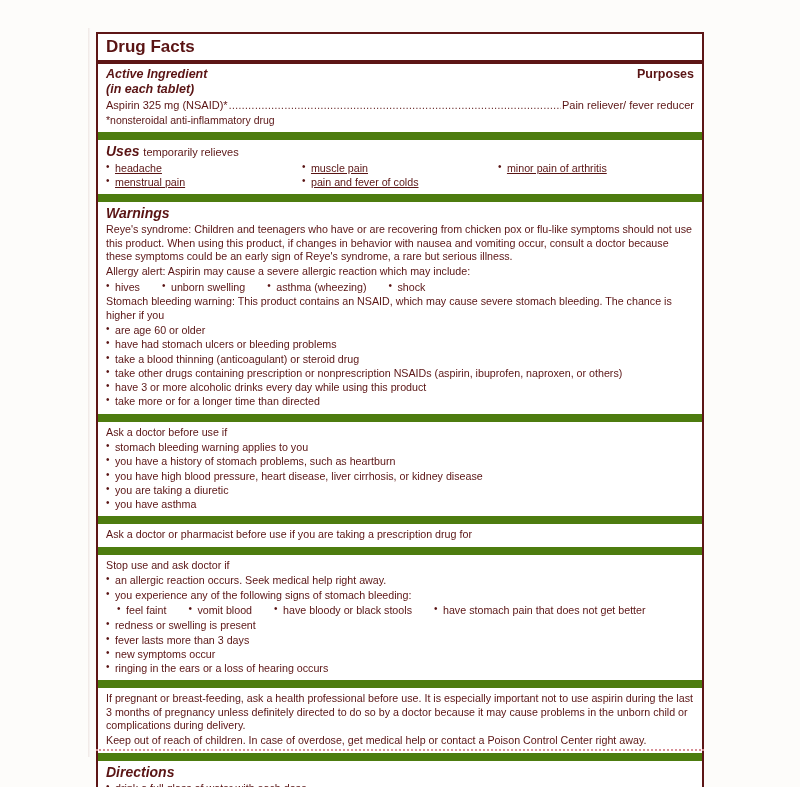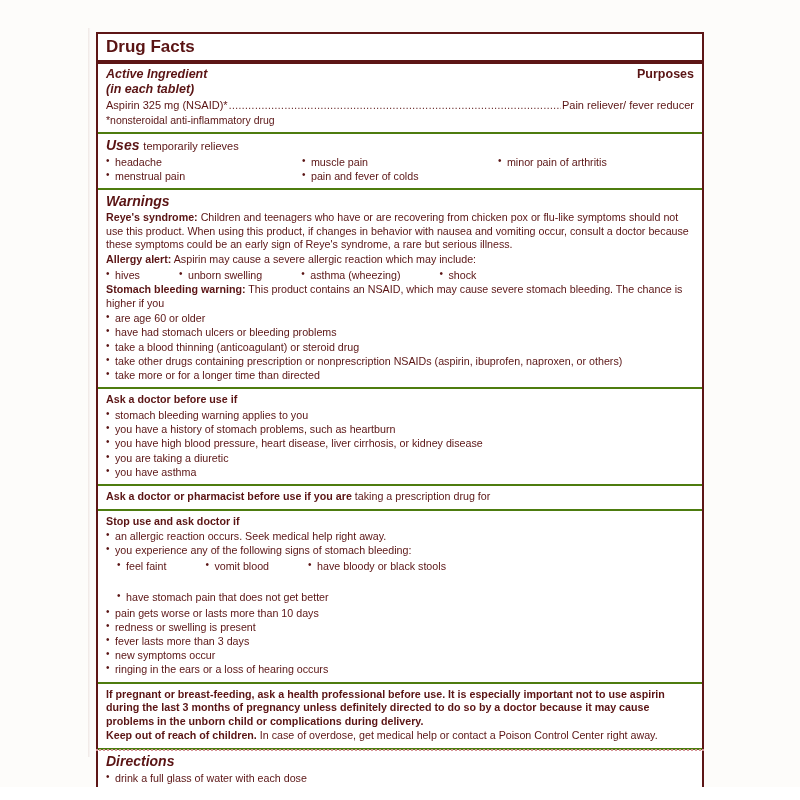--- a/index.html
+++ b/index.html
@@ -24,21 +24,21 @@
     position: absolute;
     left: 96px;
     top: 32px;
     width: 608px;
     background: #ffffff;
     border: 2px solid #5d1616;
     box-sizing: border-box;
     padding: 0;
   }
   .sec {
-    border-bottom: 2px solid #4d7c0f;
+    border-bottom: 8px solid #4d7c0f;
     padding: 3px 8px 5px 8px;
   }
   .sec.last { border-bottom: none; }
   .title {
     font-size: 17px;
     font-weight: bold;
     line-height: 1.25;
     padding: 2px 8px 3px 8px;
     border-bottom: 4px solid #5d1616;
   }
@@ -86,21 +86,21 @@
     font-weight: bold;
     font-style: italic;
     line-height: 1.2;
   }
   .sec-head .trail {
     font-size: 11px;
     font-weight: normal;
     font-style: normal;
   }
   .bold-lead {
-    font-weight: bold;
+    font-weight: normal;
   }
   p.body {
     font-size: 10.7px;
     line-height: 1.27;
     margin: 1px 0 0 0;
   }
   ul.bul {
     list-style: none;
     margin: 1px 0 0 0;
     padding: 0;
@@ -117,21 +117,20 @@
     left: 0;
     top: -1px;
     font-size: 10px;
   }
   ul.inline {
     list-style: none;
     margin: 1px 0 0 0;
     padding: 0;
     display: flex;
     flex-wrap: wrap;
-    gap: 17px;
   }
   ul.inline li {
     font-size: 10.7px;
     line-height: 1.35;
     position: relative;
     padding-left: 9px;
     margin-right: 22px;
   }
   ul.inline li::before {
     content: "•";
@@ -140,20 +139,21 @@
     top: -1px;
     font-size: 10px;
   }
   .uses-cols {
     display: flex;
     flex-wrap: wrap;
   }
   .uses-cols .col {
     width: 33.33%;
     box-sizing: border-box;
+    text-decoration: underline;
   }
   .uses-cols .col ul.bul li { margin-right: 0; }
   .warn-block { margin-top: 2px; }
   .dir-wrap { position: relative; }
   .bottom-strip {
     position: absolute;
     left: 96px;
     right: 96px;
     bottom: 24px;
     height: 14px;
@@ -242,20 +242,21 @@
       </ul>
 
       <p class="body warn-block">
         <span class="bold-lead">Stomach bleeding warning:</span><span> This product contains an NSAID, which may cause severe stomach bleeding. The chance is higher if you</span>
       </p>
       <ul class="bul">
         <li>are age 60 or older</li>
         <li>have had stomach ulcers or bleeding problems</li>
         <li>take a blood thinning (anticoagulant) or steroid drug</li>
         <li>take other drugs containing prescription or nonprescription NSAIDs (aspirin, ibuprofen, naproxen, or others)</li>
+        <li>have 3 or more alcoholic drinks every day while using this product</li>
         <li>take more or for a longer time than directed</li>
       </ul>
     </div>
 
 
     <div class="sec">
       <p class="body bold-lead">Ask a doctor before use if</p>
       <ul class="bul">
         <li>stomach bleeding warning applies to you</li>
         <li>you have a history of stomach problems, such as heartburn</li>
@@ -277,21 +278,20 @@
         <li>an allergic reaction occurs. Seek medical help right away.</li>
         <li>you experience any of the following signs of stomach bleeding:</li>
       </ul>
       <ul class="inline" style="padding-left:11px">
         <li>feel faint</li>
         <li>vomit blood</li>
         <li>have bloody or black stools</li>
         <li>have stomach pain that does not get better</li>
       </ul>
       <ul class="bul">
-        <li>pain gets worse or lasts more than 10 days</li>
         <li>redness or swelling is present</li>
         <li>fever lasts more than 3 days</li>
         <li>new symptoms occur</li>
         <li>ringing in the ears or a loss of hearing occurs</li>
       </ul>
     </div>
 
     <div class="sec">
       <p class="body bold-lead">
         <span>If pregnant or breast-feeding,</span><span> ask a health professional before use. It is especially important not to use aspirin during the last 3 months of pregnancy unless definitely directed to do so by a doctor because it may cause problems in the unborn child or complications during delivery.</span>

